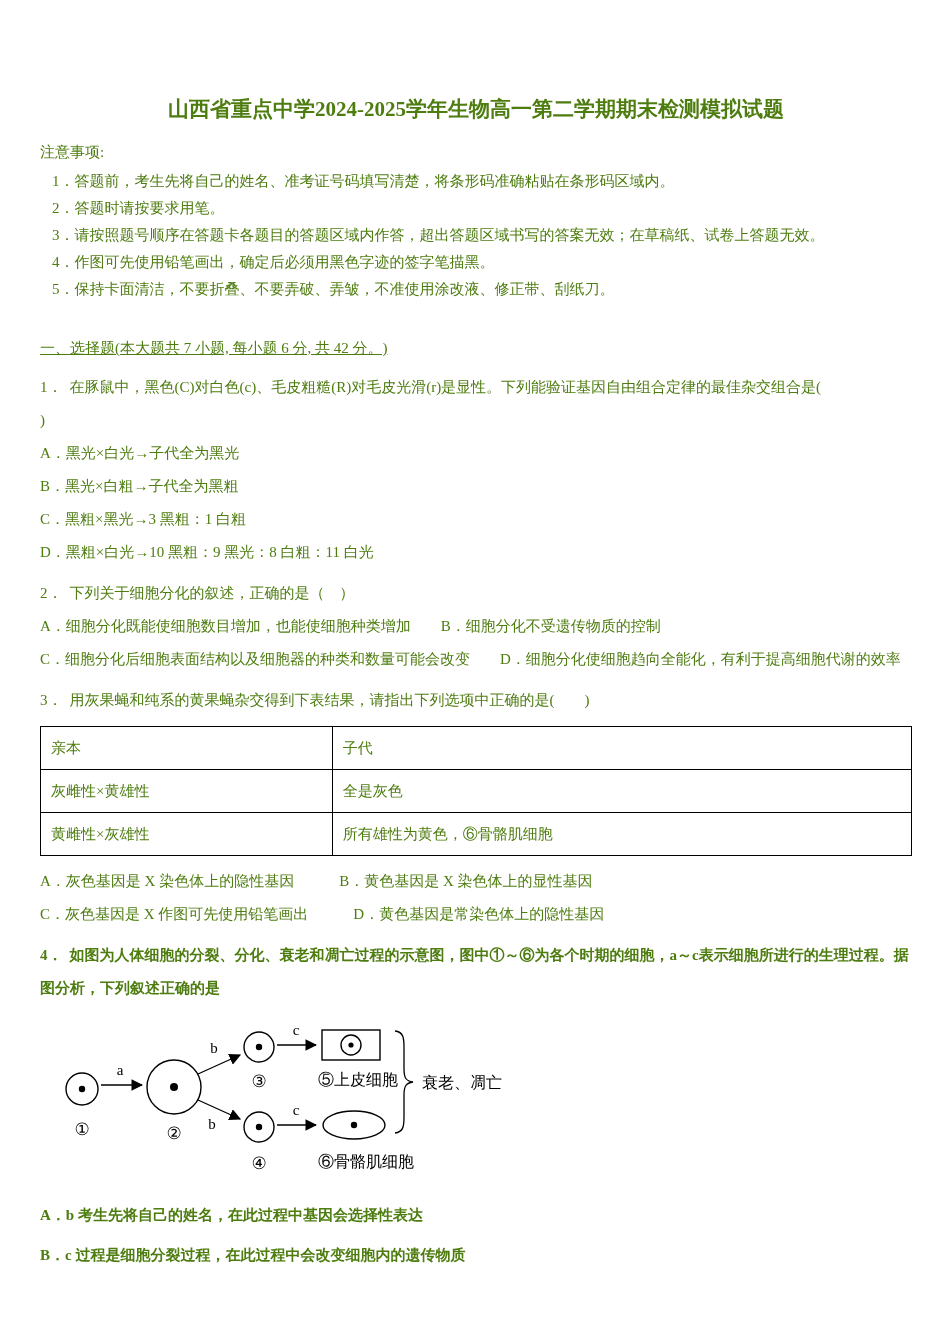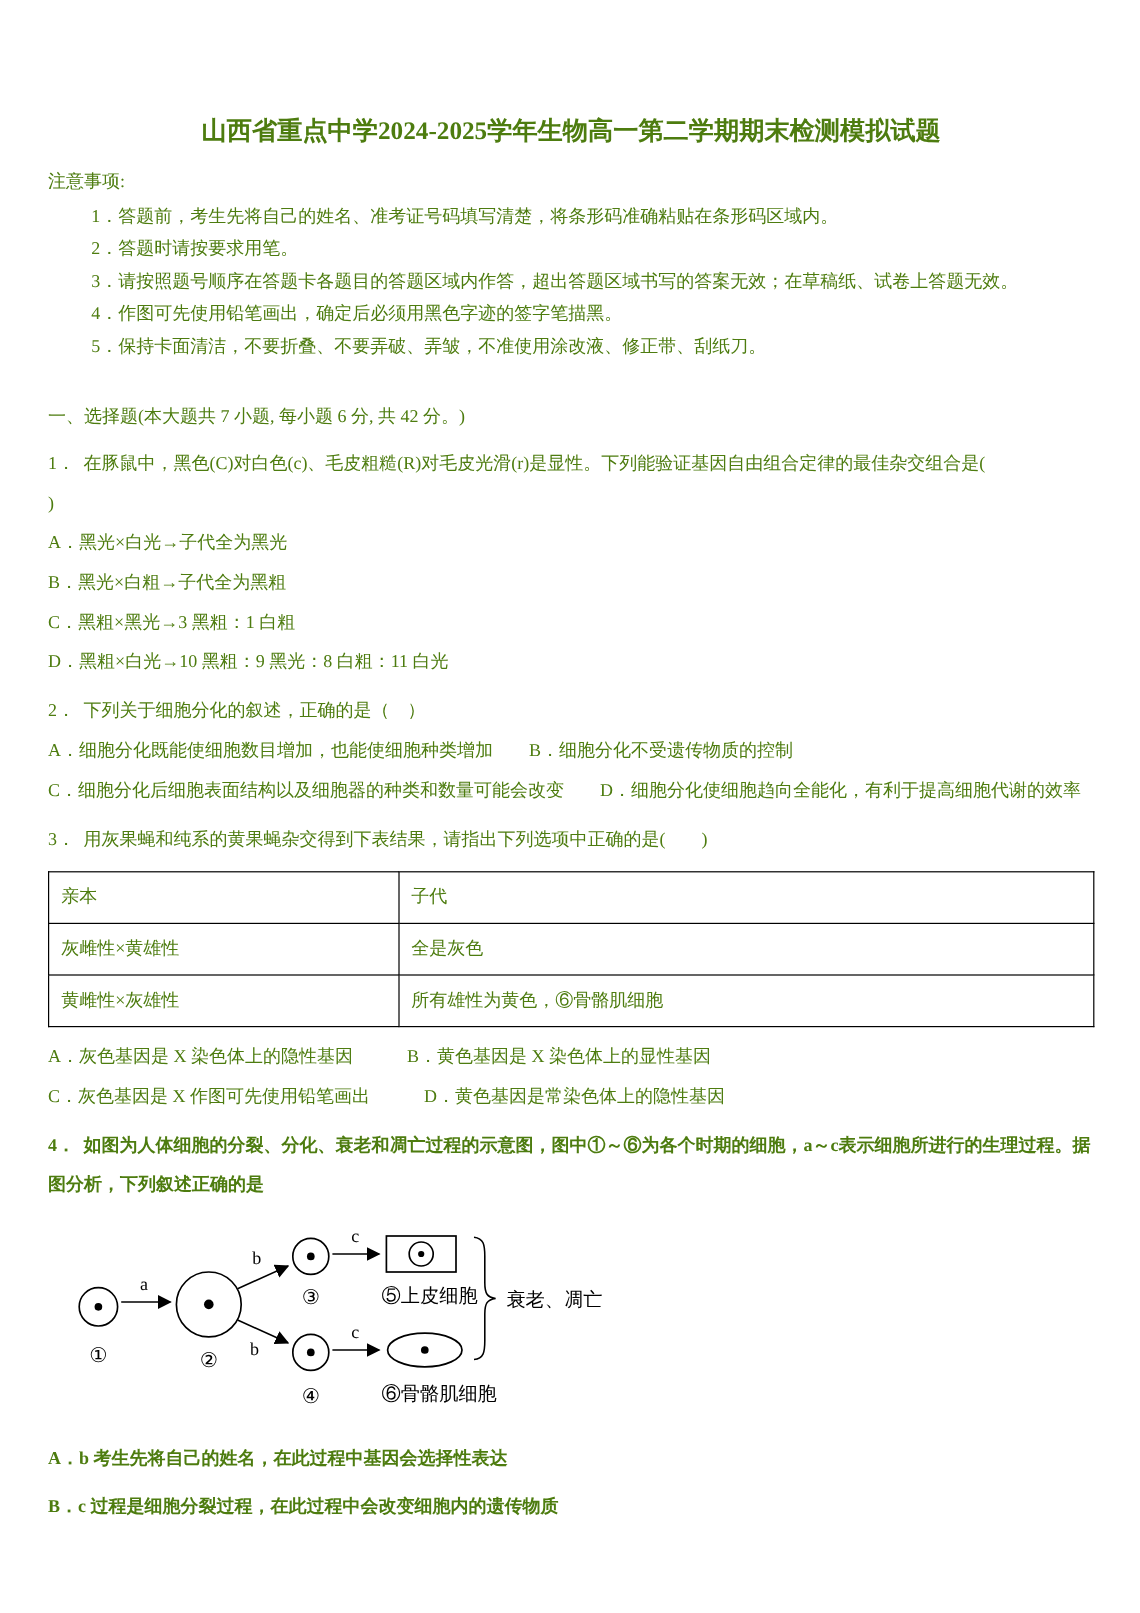--- a/index.html
+++ b/index.html
@@ -3,22 +3,22 @@
 <meta charset="utf-8">
 <style>
   html,body{margin:0;padding:0;background:#ffffff;}
   .page{
     width:950px;height:1344px;margin:0 auto;background:#fff;color:#4d7c0f;
     font-family:"Liberation Serif","DejaVu Serif",serif;
     font-size:15px;padding:95px 38px 40px 40px;box-sizing:border-box;overflow:hidden;
   }
   .title{font-size:21px;font-weight:700;text-align:center;margin:0 0 18px;line-height:28px;}
   .notice-heading{margin:5px 0 5px;line-height:22px;}
-  .notice-item{margin:0 0 0 36px;line-height:27px;}
-  .section-heading{margin:30px 0 6px;line-height:30px;}
+  .notice-item{margin:0 0 0 12px;line-height:27px;}
+  .section-heading{margin:30px 0 6px;line-height:30px;text-decoration:underline;}
   .question{margin-top:8px;}
   .stem{line-height:33px;margin:0;}
   .stem.bold{font-weight:700;}
   .qnum{margin-right:7px;}
   .option,.option-line{line-height:33px;margin:0;font-weight:400;}
   .option-spaced{line-height:40px;margin:0;font-weight:700;}
   .qtable{border-collapse:collapse;width:100%;margin:9px 0;padding-left:32px;}
   .qtable td{border:1px solid #000;padding:11px 10px;font-size:15px;line-height:20px;}
   .qtable td.c1{width:33.5%;}
   .diagram-wrap{margin:12px 0 6px 14px;}

